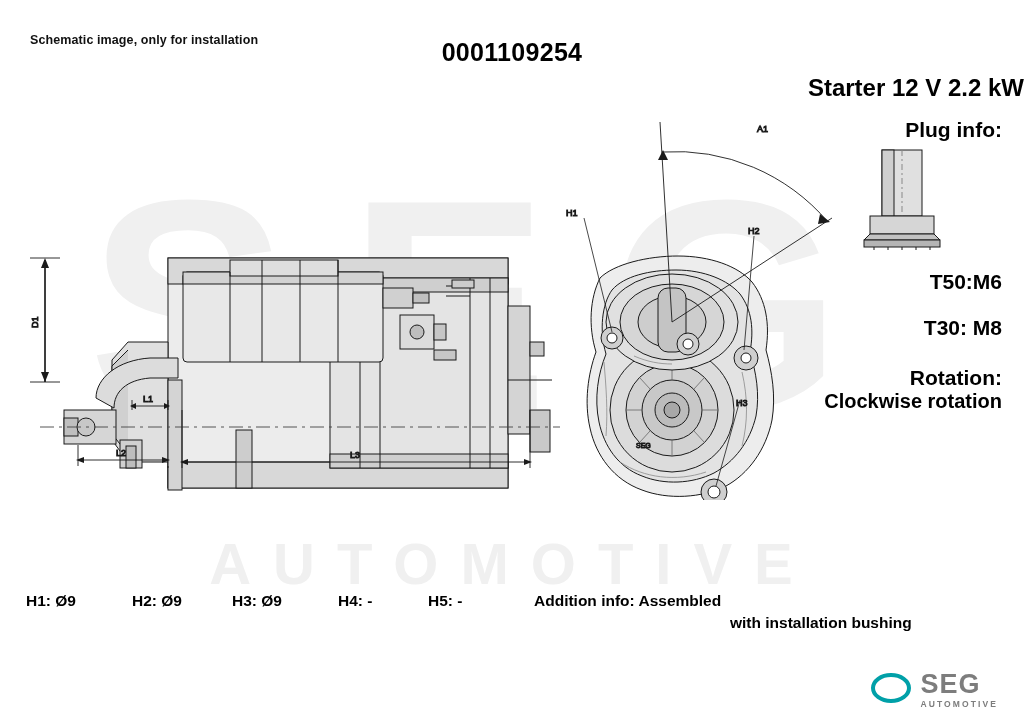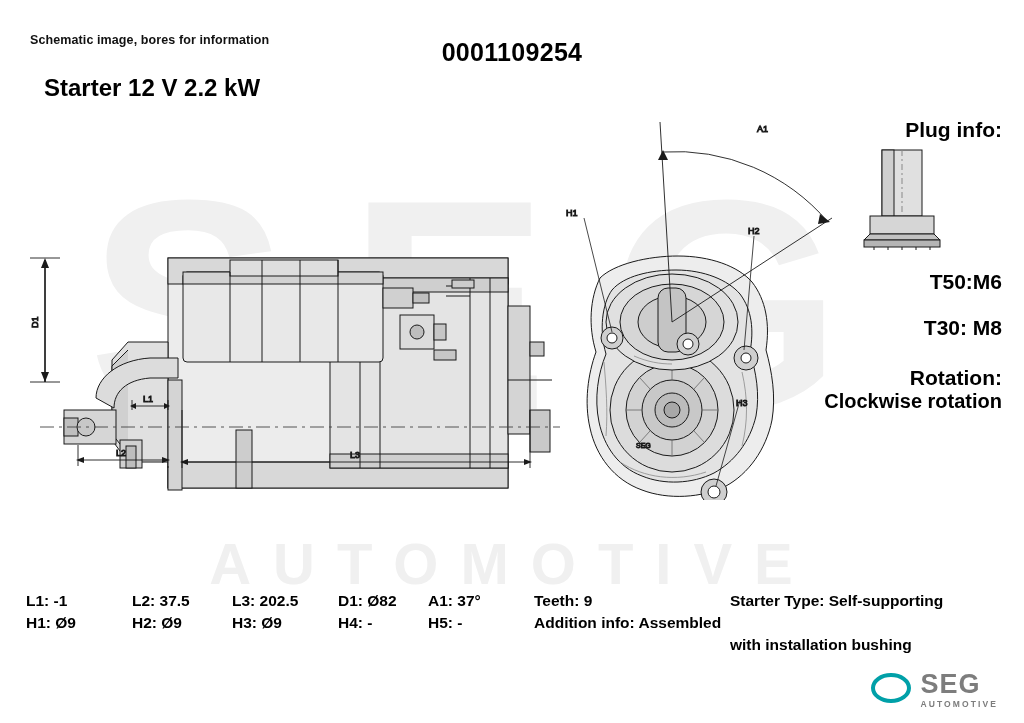--- a/index.html
+++ b/index.html
@@ -34,24 +34,23 @@
     text-align: center;
     font-size: 25px;
     font-weight: bold;
     letter-spacing: 0.3px;
   }
   .part-title {
     position: absolute;
     left: 0;
     right: 0;
     top: 74px;
-    text-align: left;
+    text-align: right;
     font-size: 24px;
     font-weight: bold;
-    margin-left: 44px;
   }
 
   
   .watermark-seg {
     position: absolute;
     left: 55px;
     top: 120px;
     width: 880px;
     height: 370px;
     font-size: 300px;
@@ -180,21 +179,21 @@
   }
 
   text { font-family: "Liberation Sans", sans-serif; }
 </style>
 </head>
 <body>
 
 <div class="watermark-seg">SEG</div>
 <div class="watermark-auto">AUTOMOTIVE</div>
 
-<div class="schematic-note">Schematic image, bores for information</div>
+<div class="schematic-note">Schematic image, only for installation</div>
 <div class="part-number">0001109254</div>
 <div class="part-title">Starter 12 V 2.2 kW</div>
 
 <div class="drawing">
 <svg width="1024" height="390" viewBox="0 0 1024 390" xmlns="http://www.w3.org/2000/svg">
   <g stroke="#1a1a1a" fill="none" stroke-width="1">
 
     <rect x="168" y="148" width="340" height="230" fill="#ececec" stroke="#1a1a1a"></rect>
 
     <rect x="168" y="148" width="340" height="26" fill="#d8d8d8"></rect>
@@ -379,29 +378,20 @@
     </svg>
   </div>
   <div class="plug-t50">T50:M6</div>
   <div class="plug-t30">T30: M8</div>
   <div class="rotation-title">Rotation:</div>
   <div class="rotation-value">Clockwise rotation</div>
 </div>
 
 <div class="specs">
   <div class="specs-row">
-    <div class="spec-col c1">L1: -1</div>
-    <div class="spec-col c2">L2: 37.5</div>
-    <div class="spec-col c3">L3: 202.5</div>
-    <div class="spec-col c4">D1: Ø82</div>
-    <div class="spec-col c5">A1: 37°</div>
-    <div class="spec-col c6">Teeth: 9</div>
-    <div class="spec-col c7">Starter Type:  Self-supporting</div>
-  </div>
-  <div class="specs-row">
     <div class="spec-col c1">H1: Ø9</div>
     <div class="spec-col c2">H2: Ø9</div>
     <div class="spec-col c3">H3: Ø9</div>
     <div class="spec-col c4">H4: -</div>
     <div class="spec-col c5">H5: -</div>
     <div class="spec-col c7">Addition info: Assembled</div>
   </div>
   <div class="specs-row">
     <div class="spec-col c1"></div>
     <div class="spec-col c2"></div>

